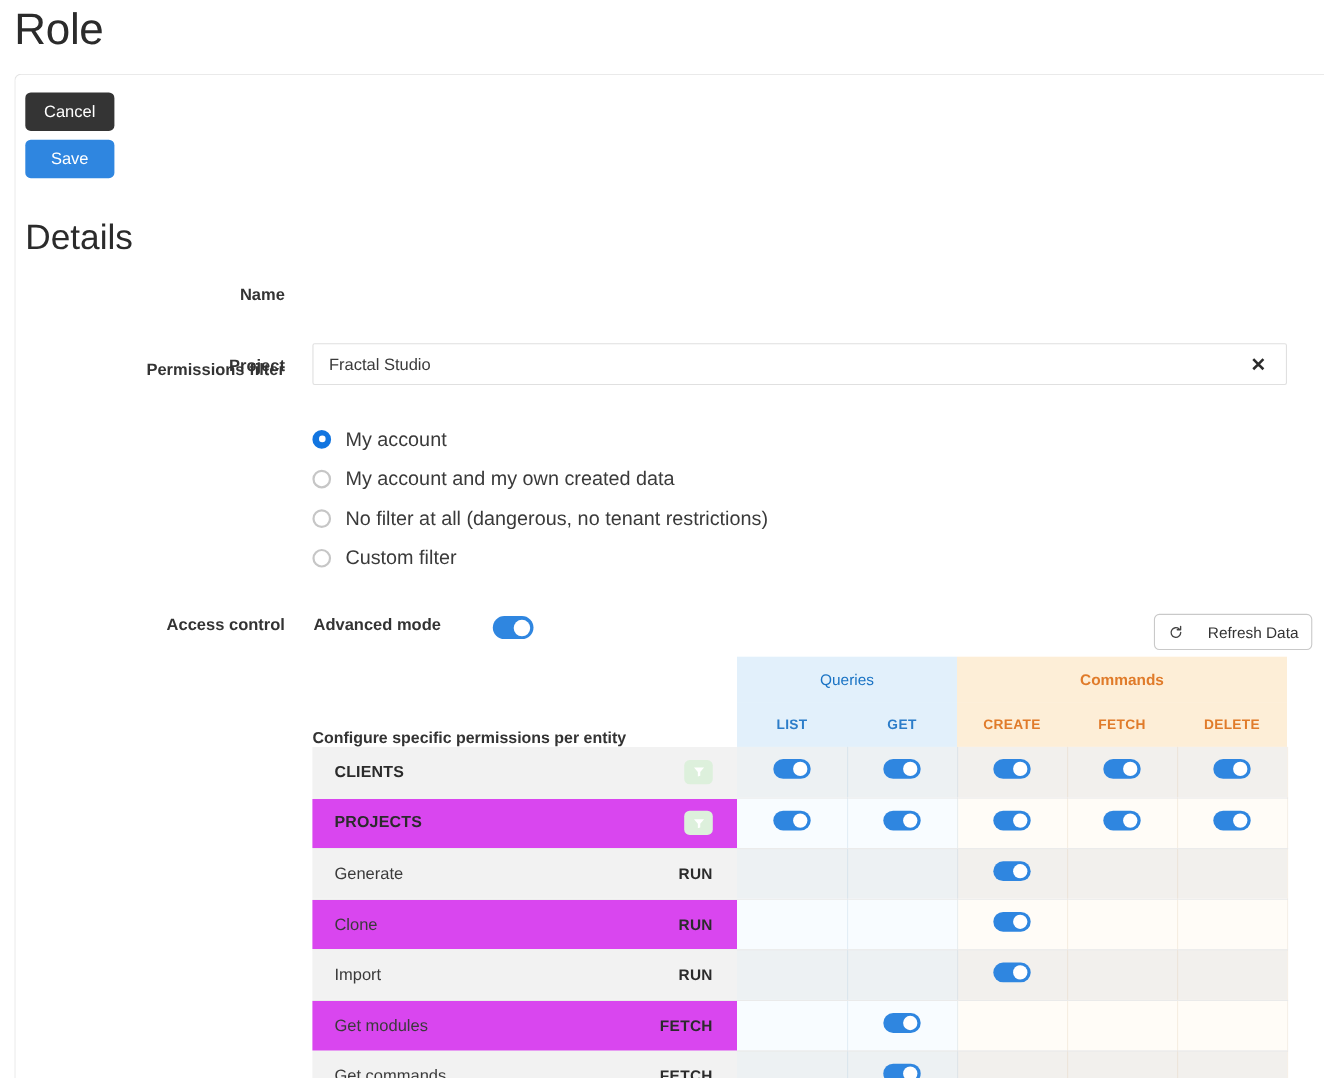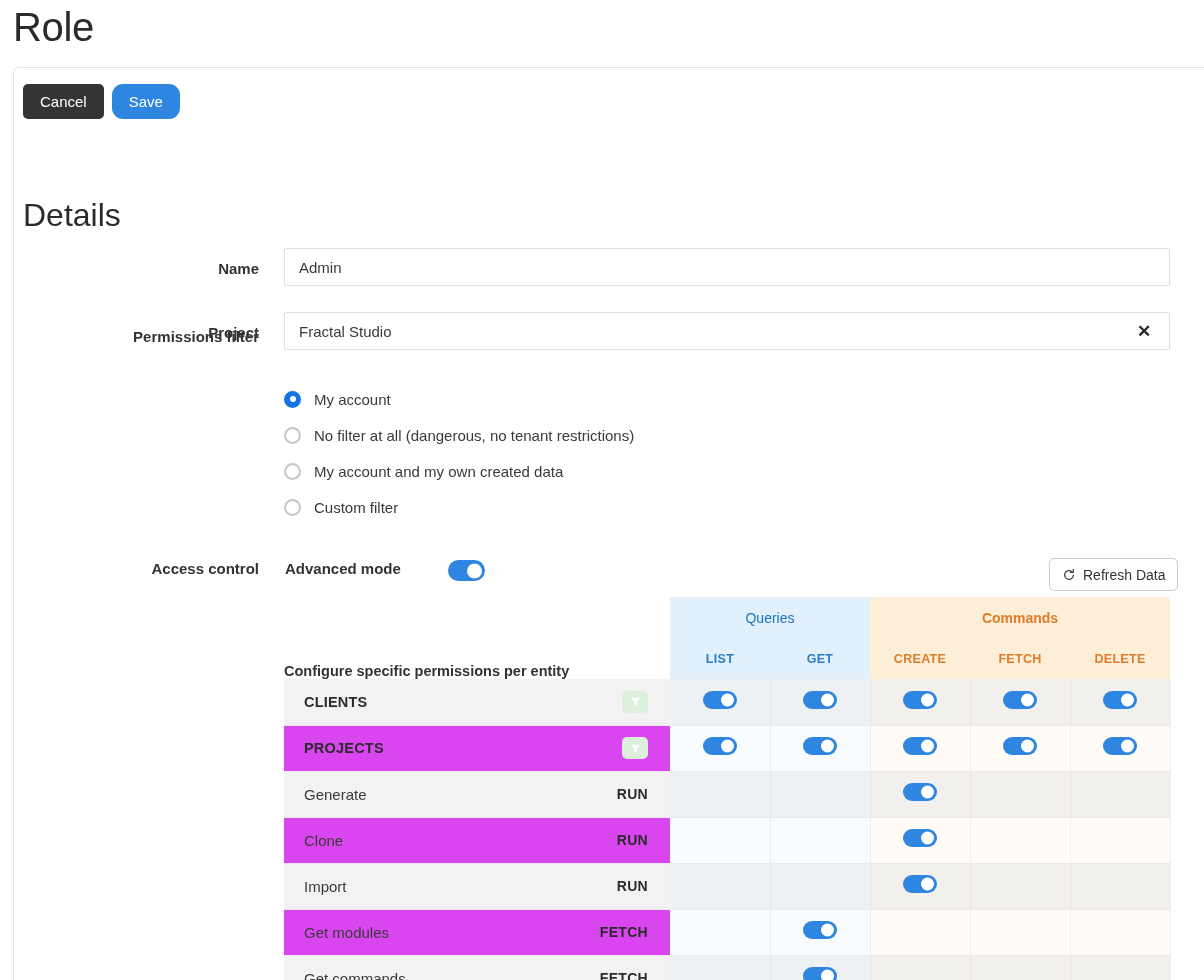--- a/index.html
+++ b/index.html
@@ -23,28 +23,28 @@
   .card {
     position: absolute; left: 13px; top: 67px;
     width: 1200px; height: 920px;
     background: #ffffff;
     border: 1px solid #e3e3e3;
     border-top-left-radius: 6px; border-top-right-radius: 6px;
     border-right: none; border-bottom: none;
   }
 
   
-  .btn-row { position: absolute; left: 9px; top: 16px; display: flex; gap: 8px; }
+  .btn-row { position: absolute; left: 9px; top: 16px; display: flex; gap: 8px; flex-direction: column; }
   .btn {
     border: none; border-radius: 5px; cursor: pointer;
     font-size: 15px; font-family: "Liberation Sans", sans-serif;
     padding: 9px 17px; line-height: 17px;
   }
   .btn-cancel { background: #343434; color: #ffffff; }
-  .btn-save { background: #2f86e0; color: #ffffff; border-radius: 11px; }
+  .btn-save { background: #2f86e0; color: #ffffff; }
 
   
   .details-heading {
     position: absolute; left: 9px; top: 125px;
     font-size: 32px; font-weight: 400; color: #2b2b2b; line-height: 44px;
   }
 
   
   .form-label {
     position: absolute;
@@ -70,21 +70,21 @@
     width: 17px; height: 17px; border-radius: 50%;
     border: 2px solid #c6c6c6; background: #fff;
     margin-right: 13px; flex: none; position: relative;
   }
   .radio.on { border-color: #1275e0; background: #1275e0; border-width: 2px; }
   .radio.on::after {
     content: ""; position: absolute; left: 50%; top: 50%;
     width: 6px; height: 6px; border-radius: 50%; background: #fff;
     transform: translate(-50%,-50%);
   }
-  .radio-label { font-size: 15px; color: #3a3a3a; }
+  .radio-label { font-size: 18px; color: #3a3a3a; }
 
   
   .access-label { position: absolute; left: 0; top: 492px; width: 245px; text-align: right;
                   font-size: 15px; font-weight: 700; color: #333; }
   .adv-label { position: absolute; left: 271px; top: 492px; font-size: 15px; font-weight: 700; color: #333; }
 
   .switch {
     display: inline-block; position: relative; border-radius: 999px;
     background: #2f86e0; cursor: pointer; flex: none;
   }
@@ -95,21 +95,21 @@
   .switch-lg { width: 37px; height: 21px; position: absolute; left: 434px; top: 492px; }
   .switch-lg .knob { width: 15px; height: 15px; right: 3px; }
   .switch-sm { width: 34px; height: 18px; }
   .switch-sm .knob { width: 13px; height: 13px; right: 3px; }
 
   
   .refresh-btn {
     position: absolute; left: 1035px; top: 490px;
     height: 33px; padding: 0 12px;
     border: 1px solid #c9c9c9; border-radius: 5px; background: #fff;
-    display: flex; align-items: center; gap: 7px;
+    display: flex; align-items: center; gap: 22px;
     font-size: 14px; color: #333; cursor: pointer;
     font-family: "Liberation Sans", sans-serif;
   }
 
   
   .perm-table {
     position: absolute; left: 270px; top: 529px;
     width: 886px; border-collapse: collapse; table-layout: fixed;
   }
   .perm-table td, .perm-table th { padding: 0; border: none; }
@@ -170,44 +170,41 @@
   <div class="card">
 
     <div class="btn-row">
       <button class="btn btn-cancel">Cancel</button>
       <button class="btn btn-save">Save</button>
     </div>
 
     <div class="details-heading">Details</div>
 
     <div class="form-label" style="top:191px;">Name</div>
-    <div class="field" style="top:180px;">
-      <span class="val">Admin</span>
-    </div>
 
     <div class="form-label" style="top:255px;">Project</div>
     <div class="field" style="top:244px;">
       <span class="val">Fractal Studio</span>
       <span class="clear-x">✕</span>
     </div>
 
     <div class="form-label" style="top:259px;">Permissions filter</div>
 
     <div class="radio-group">
       <div class="radio-item">
         <span class="radio on"></span>
         <span class="radio-label">My account</span>
       </div>
       <div class="radio-item">
         <span class="radio"></span>
-        <span class="radio-label">No filter at all (dangerous, no tenant restrictions)</span>
+        <span class="radio-label">My account and my own created data</span>
       </div>
       <div class="radio-item">
         <span class="radio"></span>
-        <span class="radio-label">My account and my own created data</span>
+        <span class="radio-label">No filter at all (dangerous, no tenant restrictions)</span>
       </div>
       <div class="radio-item">
         <span class="radio"></span>
         <span class="radio-label">Custom filter</span>
       </div>
     </div>
 
     <div class="access-label">Access control</div>
     <div class="adv-label">Advanced mode</div>
     <div class="switch switch-lg">

